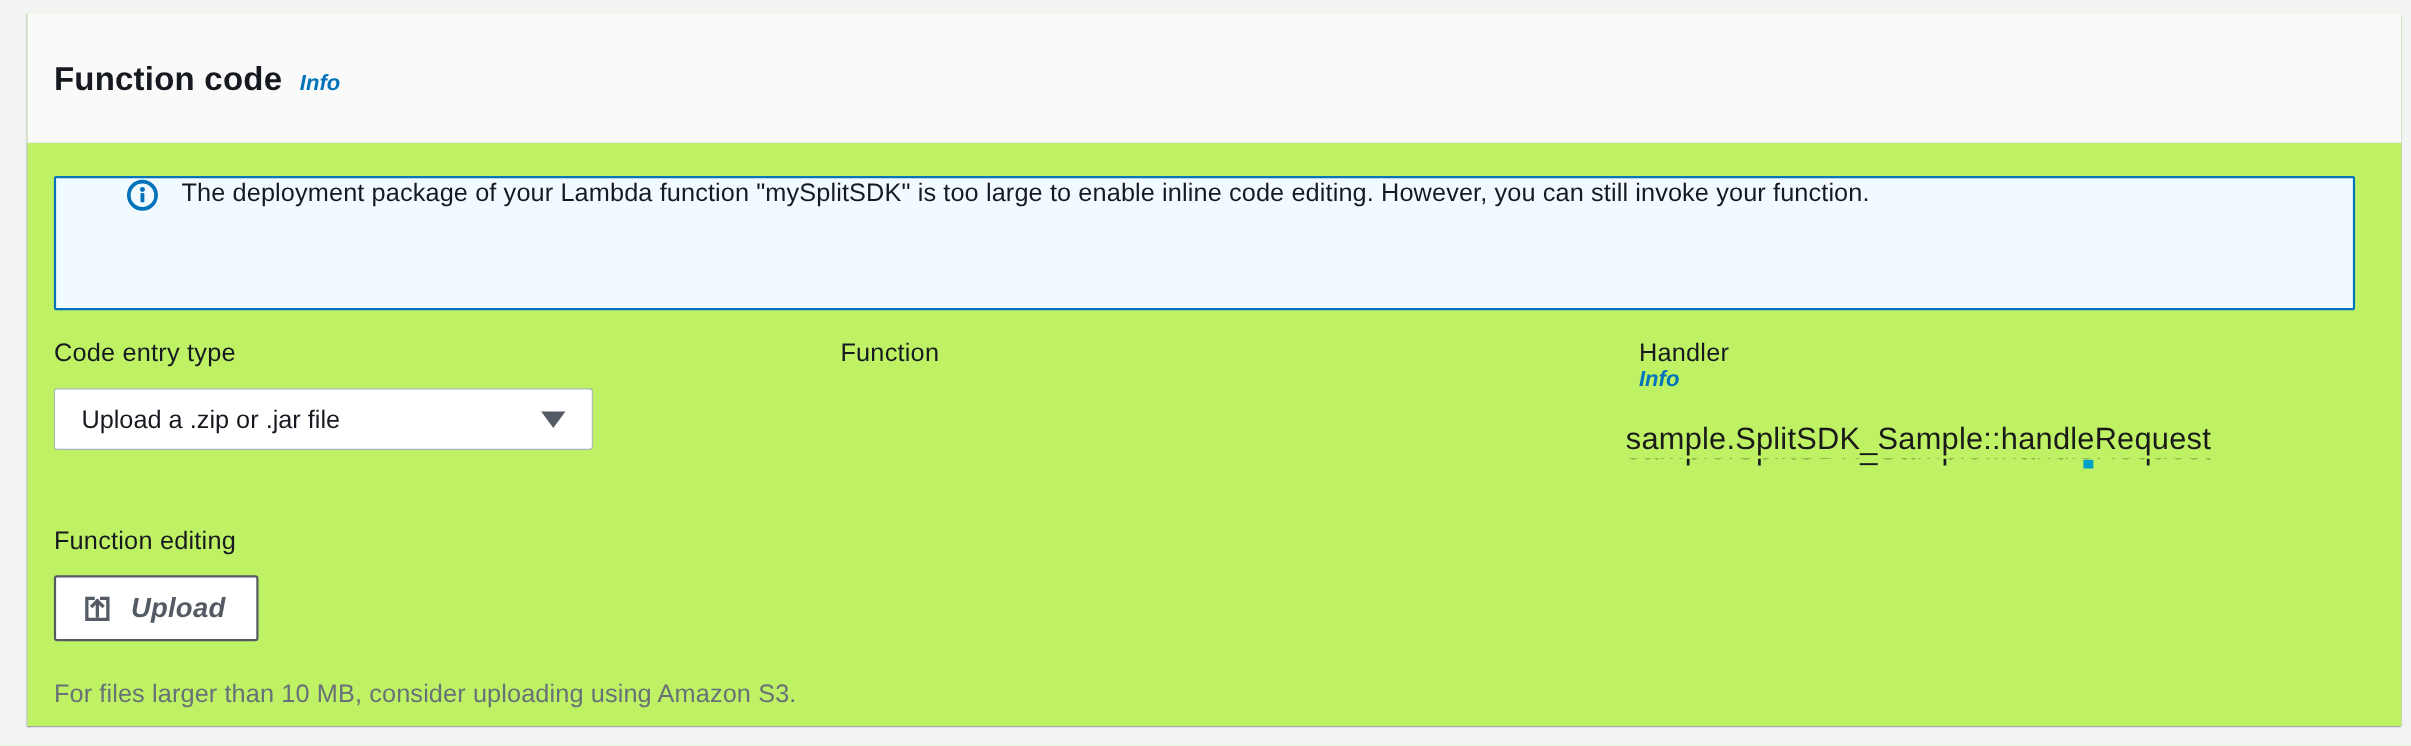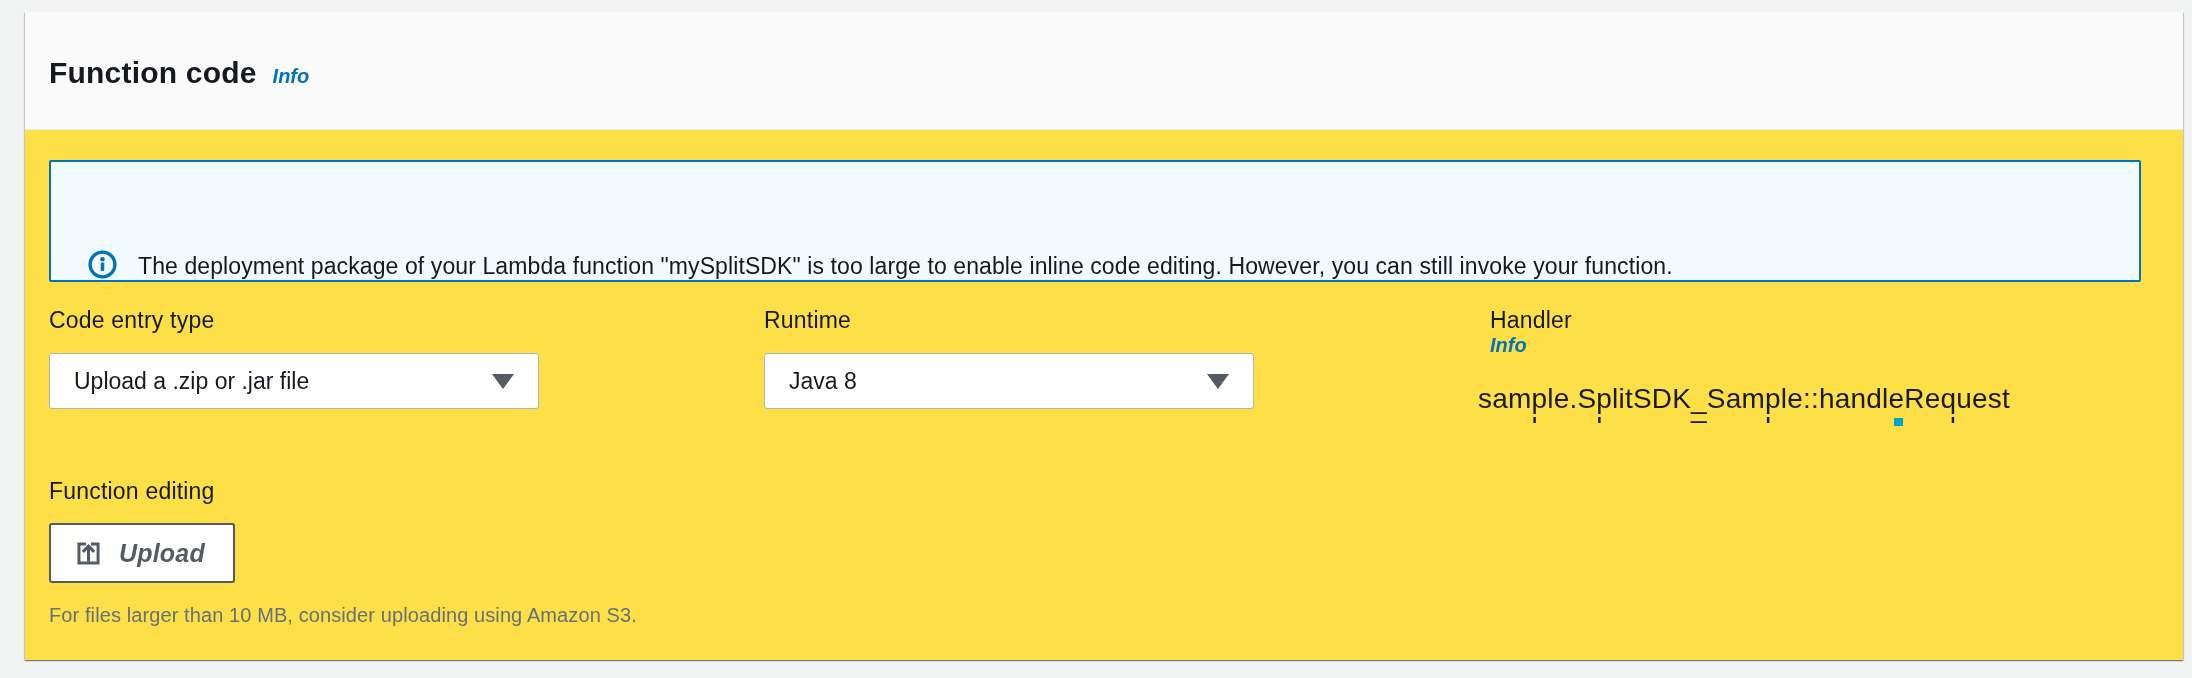--- a/index.html
+++ b/index.html
@@ -13,21 +13,21 @@
     overflow: hidden;
     position: relative;
   }
 
   .card {
     position: absolute;
     left: 25px;
     top: 12px;
     width: 2158px;
     height: 648px;
-    background: #fde047;
+    background: #bef264;
     box-shadow: 0 1px 1px 0 rgba(0,28,36,.35),
                 1px 1px 1px 0 rgba(0,28,36,.15),
                -1px 1px 1px 0 rgba(0,28,36,.15);
   }
 
   .card-header {
     height: 118px;
     background: #fafafa;
     border-bottom: 1px solid #eaeded;
     display: flex;
@@ -51,22 +51,22 @@
   }
 
   .card-body { padding: 30px 42px 0 24px; }
 
   .alert {
     height: 122px;
     border: 2px solid #0073bb;
     border-radius: 2px;
     background: #f1faff;
     display: flex;
-    align-items: flex-end;
-    padding-left: 36px;
+    align-items: flex-start;
+    padding-left: 63px;
   }
   .alert .icon-wrap { flex: none; display: flex; margin-right: 20px; }
   .alert-message {
     font-size: 23px;
     letter-spacing: 0.1px;
     color: #16191f;
   }
 
   .fields-row { display: flex; margin-top: 25px; }
   .field-col1 { width: 715px; }
@@ -153,22 +153,22 @@
     font-size: 25px;
     font-weight: 700;
     letter-spacing: 0.2px;
     cursor: pointer;
     font-family: "Liberation Sans", sans-serif;
     font-style: italic;
   }
   .upload-button .icon-wrap { display: flex; }
 
   .helper-text {
-    margin-top: 21px;
-    font-size: 20px;
+    margin-top: 34px;
+    font-size: 23px;
     letter-spacing: 0.1px;
     color: #687078;
   }
 </style>
 </head>
 <body>
 
 <div class="card">
 
   <div class="card-header">
@@ -193,25 +193,21 @@
 
       <div class="field-col1">
         <span class="field-label">Code entry type</span>
         <div class="select">
           <span>Upload a .zip or .jar file</span>
           <span class="caret-down"></span>
         </div>
       </div>
 
       <div class="field-col2">
-        <span class="field-label">Runtime</span>
-        <div class="select">
-          <span>Java 8</span>
-          <span class="caret-down"></span>
-        </div>
+        <span class="field-label">Function</span>
       </div>
 
       <div class="field-col3">
         <div class="label-row">
           <span class="field-label">Handler</span>
           <a class="info-link">Info</a>
         </div>
         <div class="handler-value">sample.SplitSDK_Sample::handleRequest</div>
         <div class="handler-artifact">
           <span class="clipped">sample.SplitSDK_Sample::handleRequest</span>

